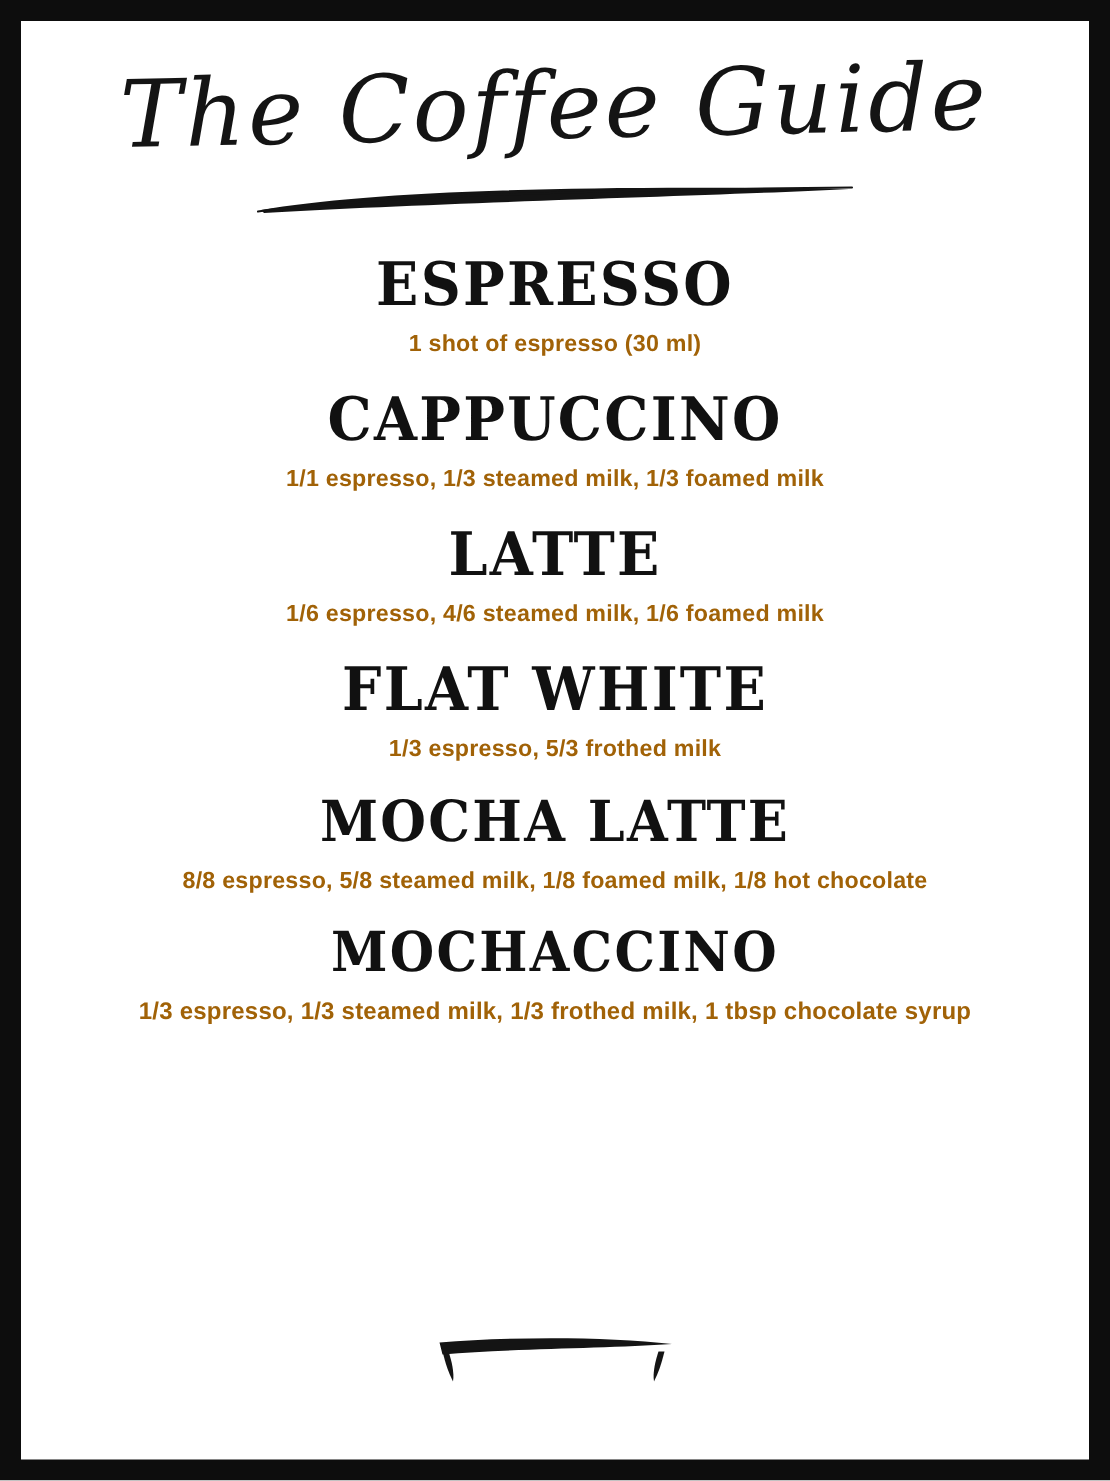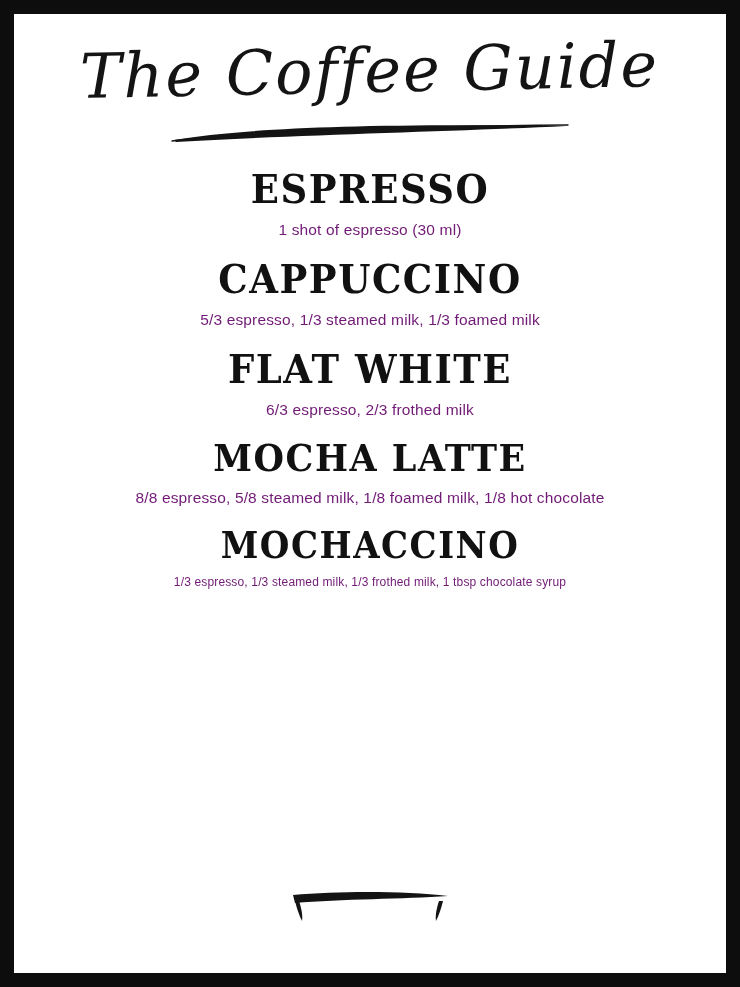--- a/index.html
+++ b/index.html
@@ -84,32 +84,32 @@
     line-height: 1.05;
     letter-spacing: 1.5px;
     color: #111111;
     margin: 0;
     transform: scaleY(1.08);
     transform-origin: center bottom;
   }
 
   .item-desc {
     font-family: "Liberation Sans", sans-serif;
-    font-weight: 400;
+    font-weight: 700;
     font-size: 15.5px;
     line-height: 1.3;
     letter-spacing: 0.15px;
-    color: #701a75;
+    color: #a16207;
     margin: 9px 0 0 0;
   }
 
   
   .menu-item.long .item-name { font-size: 35px; }
   .menu-item.longest .item-name { font-size: 34px; }
-  .menu-item.longest .item-desc { font-size: 12px; }
+  .menu-item.longest .item-desc { font-size: 16px; }
 
   
   .bottom-mark {
     margin-top: auto;
     margin-bottom: 40px;
     width: 170px;
     height: 44px;
   }
 </style>
 </head>
@@ -129,28 +129,32 @@
 
     <div class="menu">
 
       <div class="menu-item">
         <div class="item-name">ESPRESSO</div>
         <div class="item-desc">1 shot of espresso (30 ml)</div>
       </div>
 
       <div class="menu-item">
         <div class="item-name">CAPPUCCINO</div>
-        <div class="item-desc">5/3 espresso, 1/3 steamed milk, 1/3 foamed milk</div>
+        <div class="item-desc">1/1 espresso, 1/3 steamed milk, 1/3 foamed milk</div>
       </div>
 
 
+      <div class="menu-item">
+        <div class="item-name">LATTE</div>
+        <div class="item-desc">1/6 espresso, 4/6 steamed milk, 1/6 foamed milk</div>
+      </div>
 
       <div class="menu-item">
         <div class="item-name">FLAT WHITE</div>
-        <div class="item-desc">6/3 espresso, 2/3 frothed milk</div>
+        <div class="item-desc">1/3 espresso, 5/3 frothed milk</div>
       </div>
 
       <div class="menu-item long">
         <div class="item-name">MOCHA LATTE</div>
         <div class="item-desc">8/8 espresso, 5/8 steamed milk, 1/8 foamed milk, 1/8 hot chocolate</div>
       </div>
 
       <div class="menu-item longest">
         <div class="item-name">MOCHACCINO</div>
         <div class="item-desc">1/3 espresso, 1/3 steamed milk, 1/3 frothed milk, 1 tbsp chocolate syrup</div>

